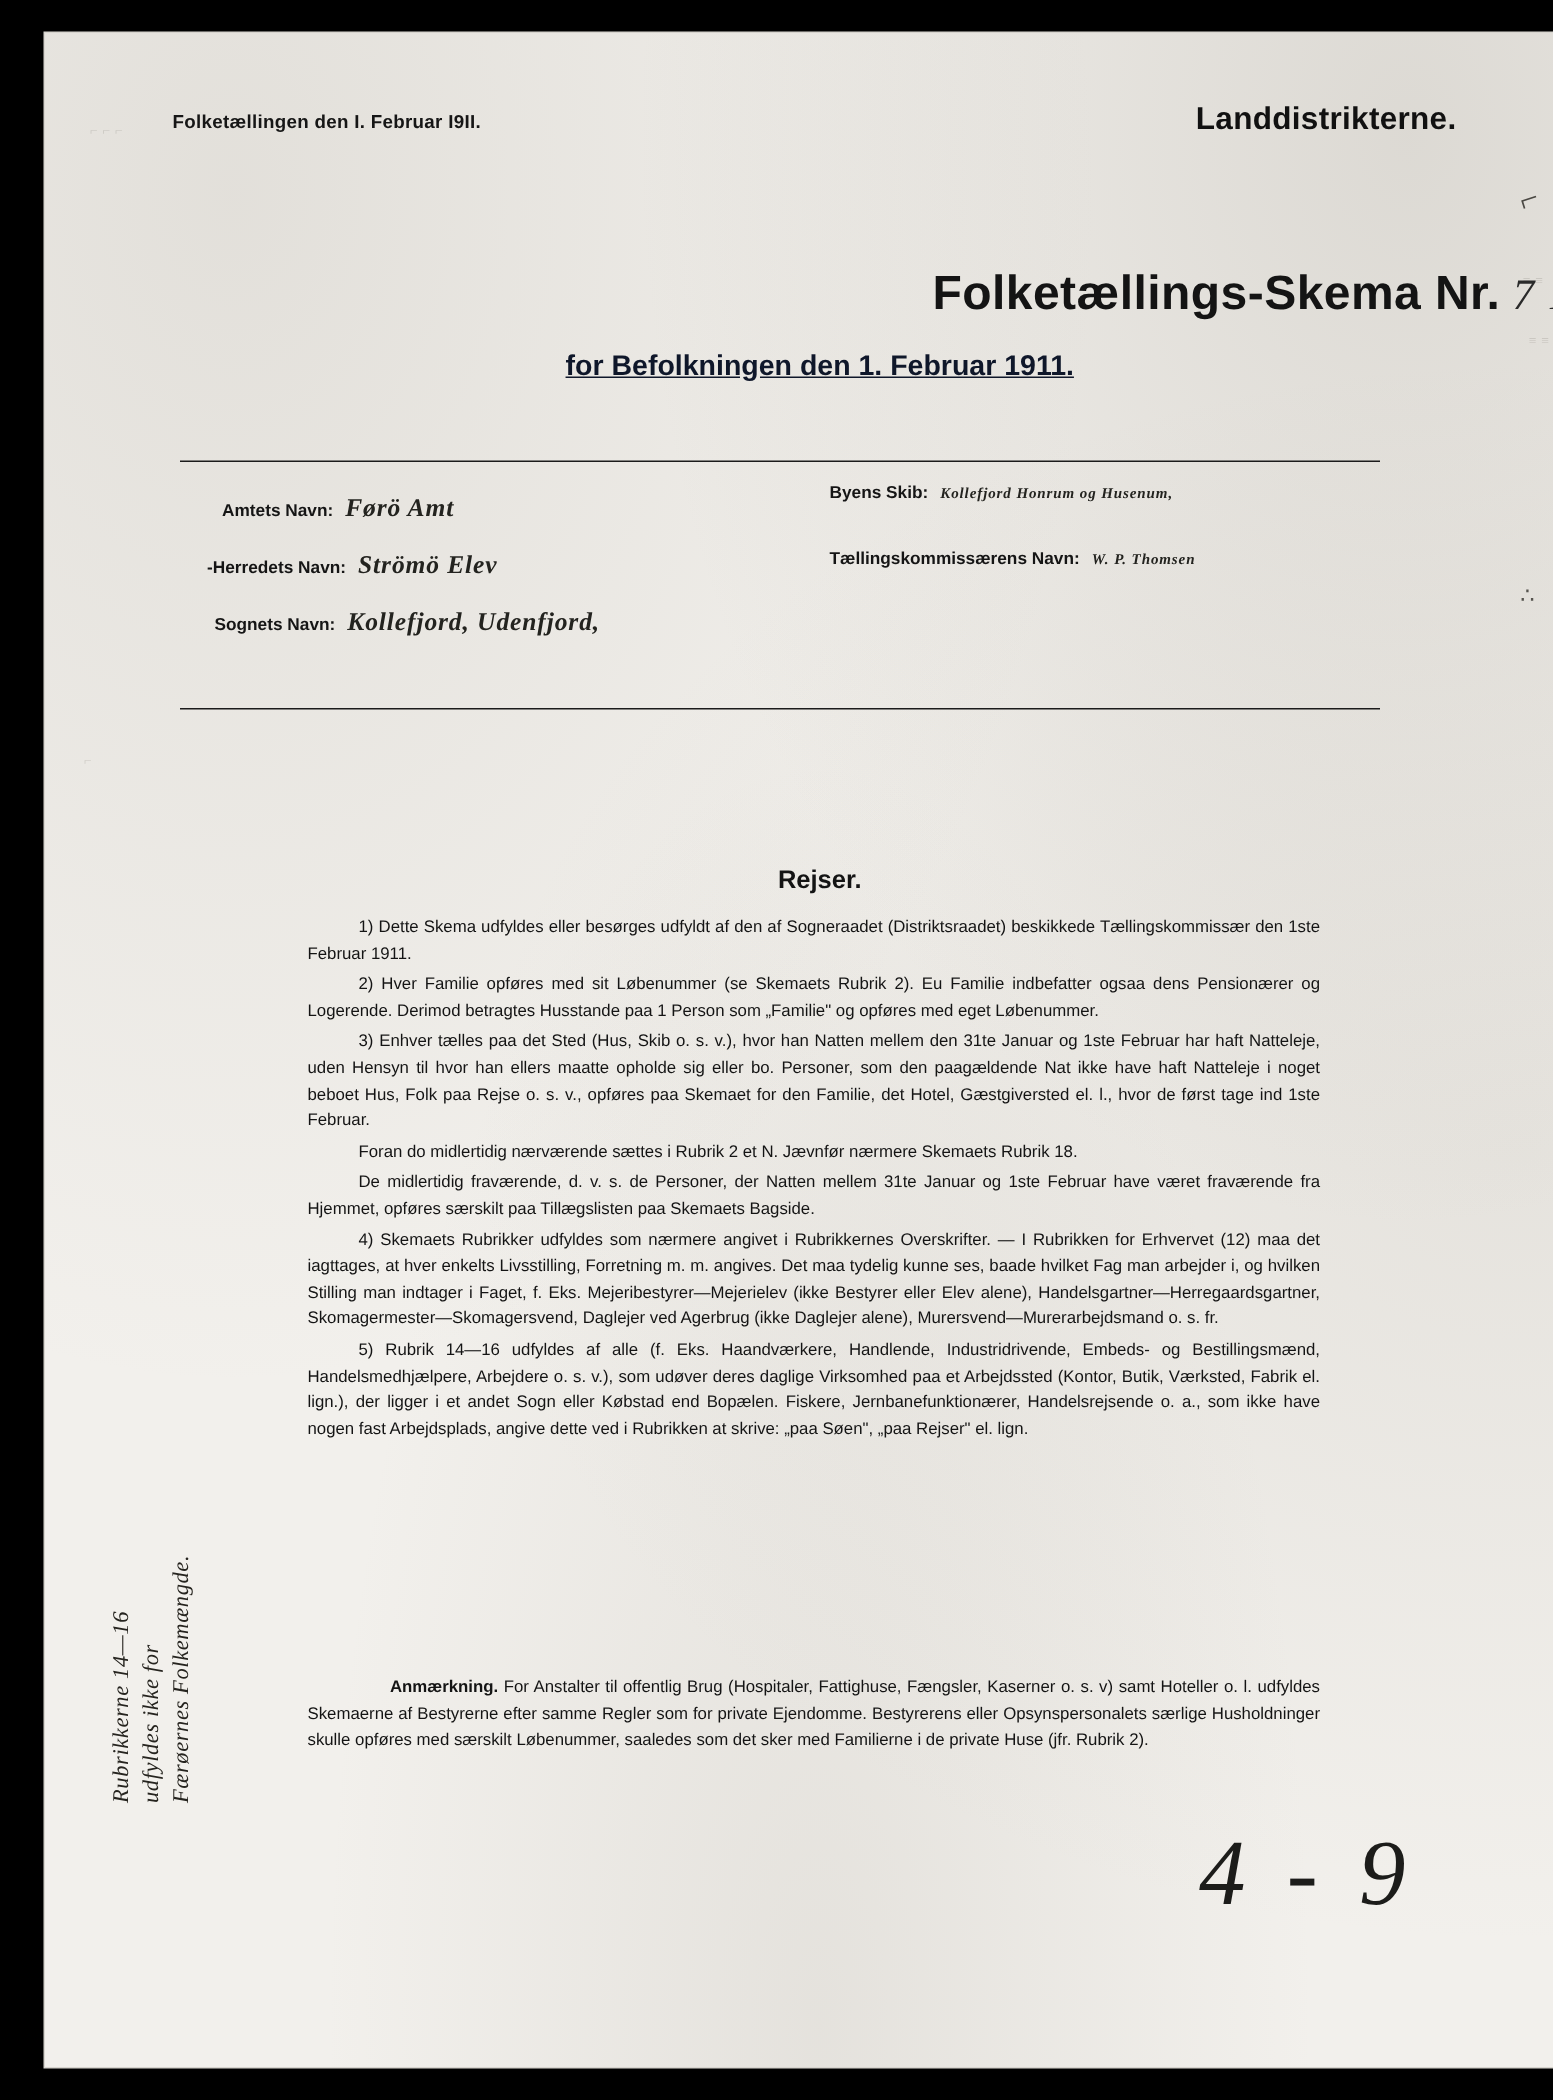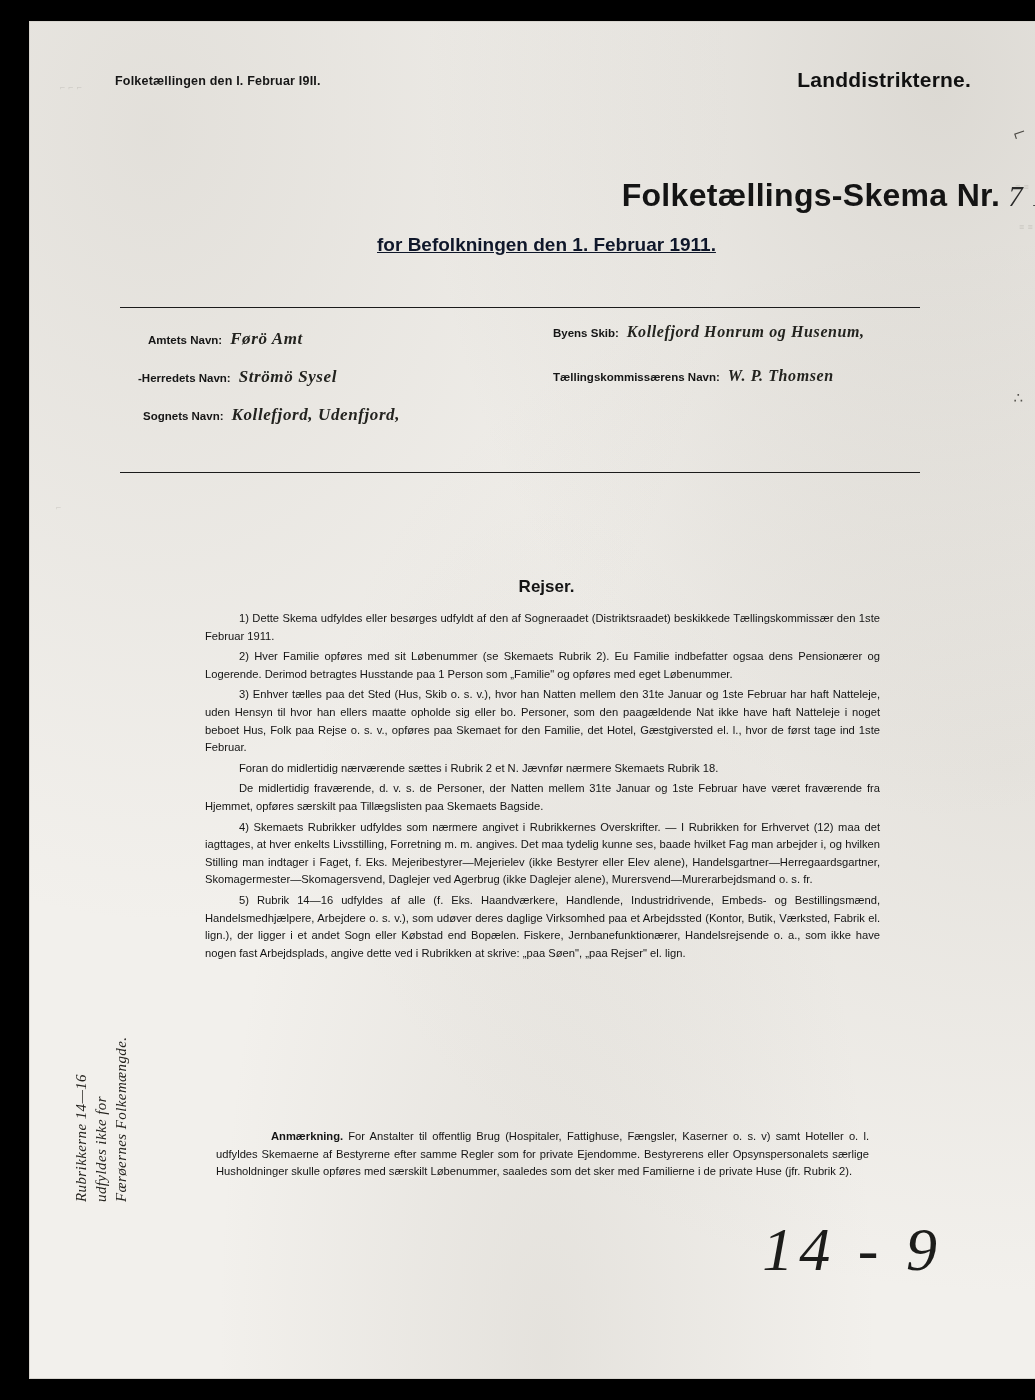--- a/index.html
+++ b/index.html
@@ -117,21 +117,21 @@
   }
   .hand {
     font-family: "Liberation Serif", serif;
     font-style: italic;
     font-size: 17px;
     font-weight: bold;
     color: #23231f;
     letter-spacing: 0.6px;
     margin-left: 8px;
   }
-  .hand.sm { font-size: 16px; }
+  .hand.sm { font-size: 10px; }
 
   .f-amt     { left: 118px; top: 307px; }
   .f-herred  { left: 108px; top: 345px; }
   .f-sogn    { left: 113px; top: 383px; }
   .f-byens   { left: 523px; top: 301px; }
   .f-komm    { left: 523px; top: 345px; }
 
   .regler-head {
     position: absolute;
     left: 0;
@@ -161,21 +161,21 @@
     position: absolute;
     left: 175px;
     top: 1095px;
     width: 675px;
     font-family: "Liberation Sans", sans-serif;
     font-size: 11.2px;
     line-height: 17.6px;
     color: #141414;
     text-align: justify;
   }
-  .anm p { margin: 11px; text-indent: 55px; }
+  .anm p { margin: 0; text-indent: 55px; }
 
   .side-note {
     position: absolute;
     left: 52px;
     top: 930px;
     width: 60px;
     height: 250px;
     font-family: "Liberation Serif", serif;
     font-style: italic;
     font-size: 15px;
@@ -242,21 +242,21 @@
   </div>
   <div class="subtitle">for Befolkningen den 1. Februar 1911.</div>
 
   <div class="rule top"></div>
   <div class="rule bottom"></div>
 
   <div class="field f-amt">
     <span>Amtets Navn:</span><span class="hand">Førö Amt</span>
   </div>
   <div class="field f-herred">
-    <span>-Herredets Navn:</span><span class="hand">Strömö Sysel</span>
+    <span>-Herredets Navn:</span><span class="hand">Strömö Elev</span>
   </div>
   <div class="field f-sogn">
     <span>Sognets Navn:</span><span class="hand">Kollefjord, Udenfjord,</span>
   </div>
   <div class="field f-byens">
     <span>Byens Skib:</span><span class="hand sm">Kollefjord Honrum og Husenum,</span>
   </div>
   <div class="field f-komm">
     <span>Tællingskommissærens Navn:</span><span class="hand sm">W. P. Thomsen</span>
   </div>
@@ -278,14 +278,14 @@
   <div class="anm">
     <p><b>Anmærkning.</b> <span>For Anstalter til offentlig Brug (Hospitaler, Fattighuse, Fængsler, Kaserner o. s. v) samt Hoteller o. l. udfyldes Skemaerne af Bestyrerne efter samme Regler som for private Ejendomme. Bestyrerens eller Opsynspersonalets særlige Husholdninger skulle opføres med særskilt Løbenummer, saaledes som det sker med Familierne i de private Huse (jfr. Rubrik 2).</span></p>
   </div>
 
   <div class="side-note">
     <span class="sn1">Rubrikkerne 14—16</span>
     <span class="sn2">udfyldes ikke for</span>
     <span class="sn3">Færøernes Folkemængde.</span>
   </div>
 
-  <div class="big-hand">14 - 9</div>
+  <div class="big-hand">4 - 9</div>
 </div>
 
 </body></html>

